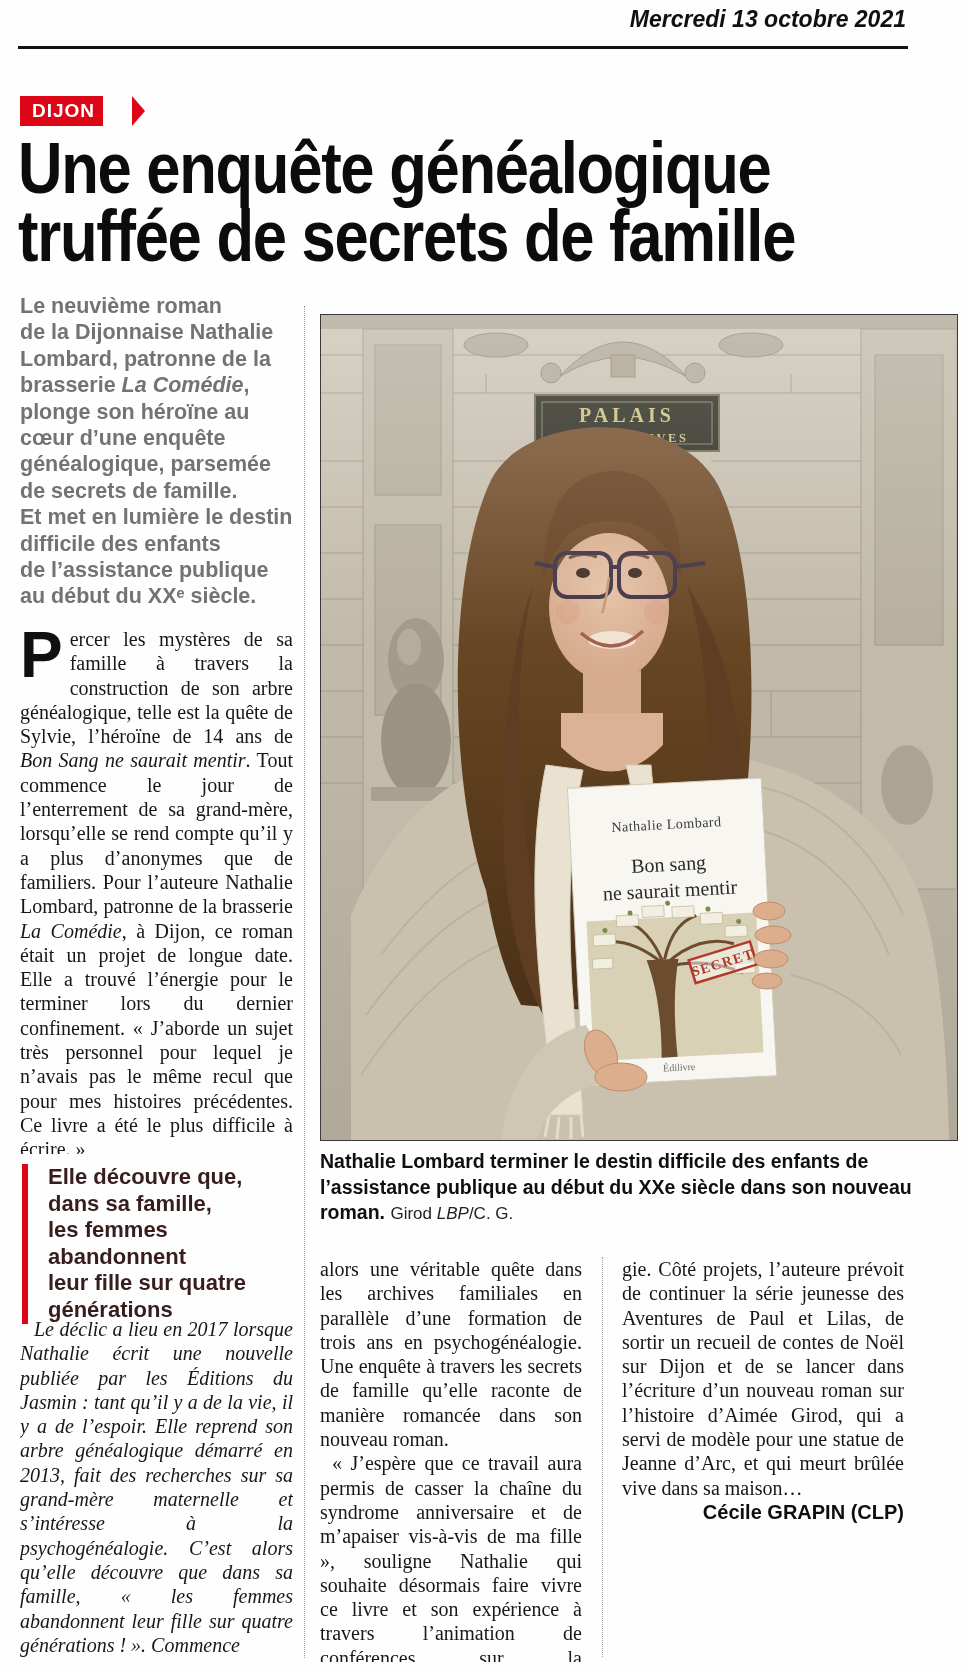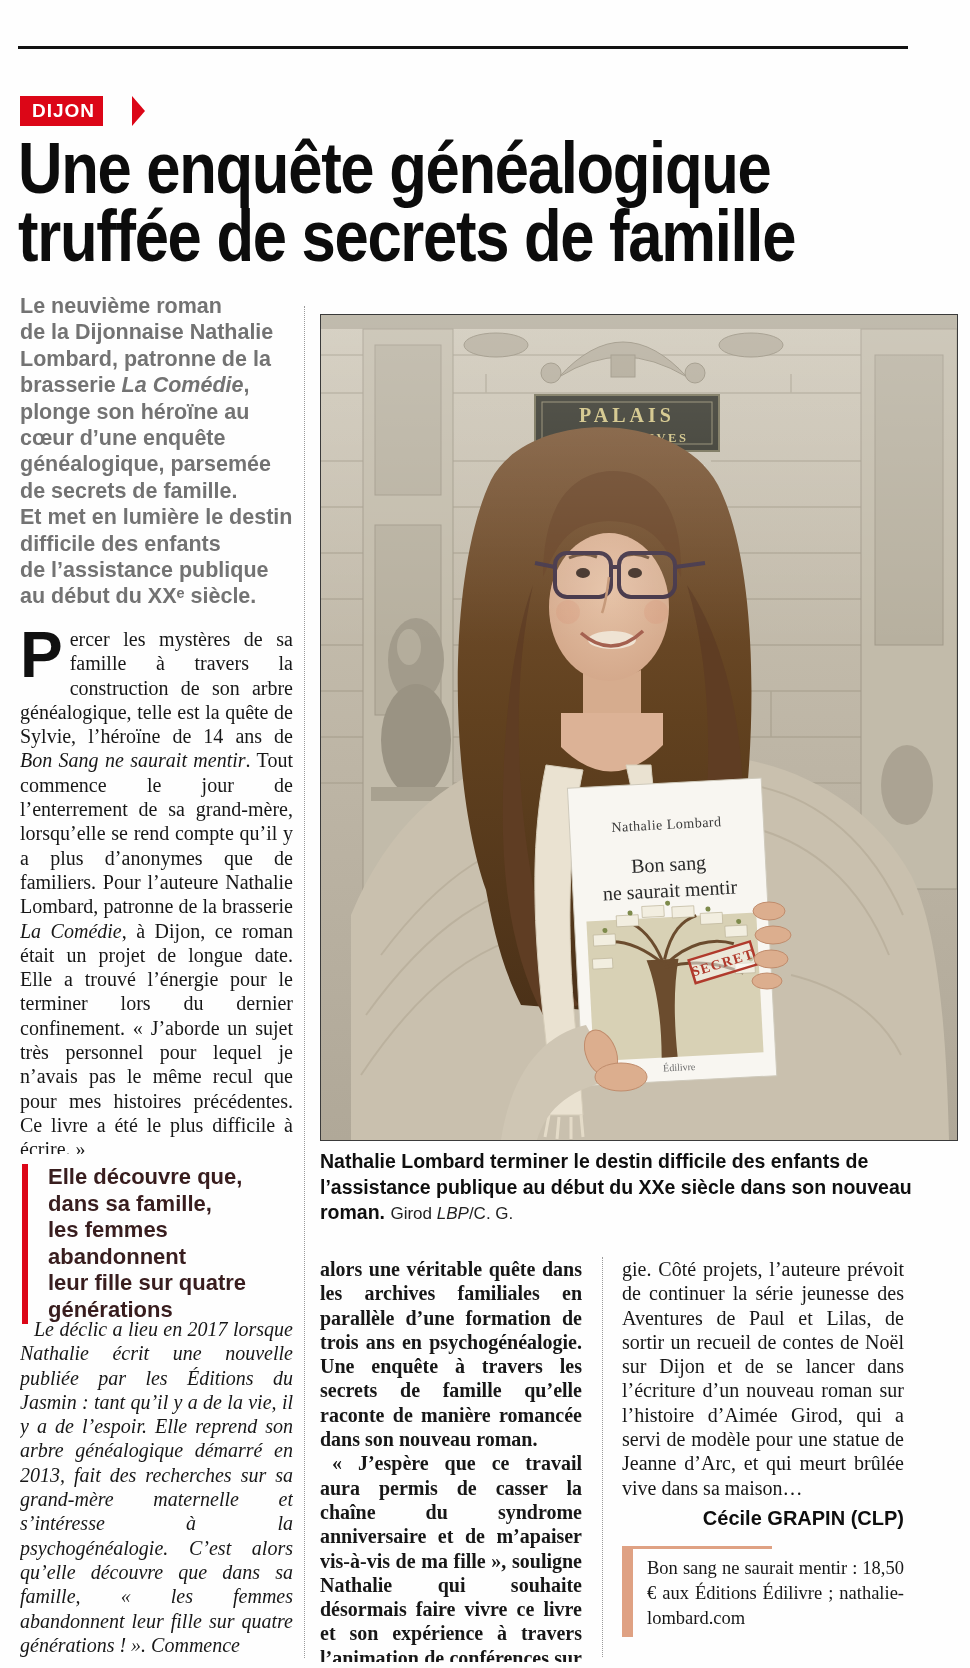--- a/index.html
+++ b/index.html
@@ -62,46 +62,47 @@
   }
   .photo svg { display:block; width:100%; height:100%; }
   
   .caption {
     position:absolute; left:320px; top:1149px; width:608px;
     font:700 19.5px/25.5px "Liberation Sans", sans-serif; color:#0f0f0f;
   }
   .cap-credit { font-weight:400; font-size:17px; color:#222; }
   .cap-credit i { font-style:italic; }
   
-  .col2 { position:absolute; left:320px; top:1257px; width:262px; height:405px; overflow:hidden;font-weight:bold; }
+  .col2 { position:absolute; left:320px; top:1257px; width:262px; height:405px; overflow:hidden; }
   .col3 { position:absolute; left:622px; top:1257px; width:282px; height:411px; overflow:hidden; }
   .col2 .body + .body { margin-top:0; }
   .byline {
     text-align:right; font:700 20px/24px "Liberation Sans", sans-serif; color:#0e0e0e;
-    margin-top:6px;
+    margin-top:0;
   }
   .infobox {
     position:relative; margin-top:16px; border-left:11px solid var(--salmon);
     padding:10px 0 6px 14px;
   }
   .infobox::before {
     content:""; position:absolute; left:-11px; top:0; width:150px; height:3px; background:var(--salmon);
   }
   .infobox-text { font-size:18.5px; line-height:25px; text-align:justify; color:#171717; }
   
   .sep { position:absolute; width:0; border-left:1px dotted #9a9a9a; }
   .sep1 { left:304px; top:306px; height:1352px; }
   .sep2 { left:602px; top:1257px; height:400px; }
   :root { --red:#dc0617; --pq:#381d1e; --salmon:#dfa183; }
 </style>
 </head>
 <body>
 
 <div class="page">
 
+  <div class="date">Mercredi 13 octobre 2021</div>
   <div class="rule"></div>
 
   <div class="kicker">
     <span class="kicker-label">DIJON</span>
     <span class="kicker-arrow"></span>
   </div>
 
   <h1 class="headline">Une enquête généalogique
 truffée de secrets de famille</h1>
 
@@ -333,18 +334,15 @@
   <div class="caption"><span class="cap-bold">Nathalie Lombard terminer le destin difficile des enfants de l’assistance publique au début du XXe siècle dans son nouveau roman. </span><span class="cap-credit"><span>Girod </span><i>LBP</i><span>/C. G.</span></span></div>
 
   <div class="col2">
     <p class="body">alors une véritable quête dans les archives familiales en parallèle d’une formation de trois ans en psychogénéalogie. Une enquête à travers les secrets de famille qu’elle raconte de manière romancée dans son nouveau roman.</p>
     <p class="body indent">« J’espère que ce travail aura permis de casser la chaîne du syndrome anniversaire et de m’apaiser vis-à-vis de ma fille », souligne Nathalie qui souhaite désormais faire vivre ce livre et son expérience à travers l’animation de conférences sur la psychogénéalo-</p>
   </div>
 
   <div class="col3">
     <p class="body">gie. Côté projets, l’auteure prévoit de continuer la série jeunesse des Aventures de Paul et Lilas, de sortir un recueil de contes de Noël sur Dijon et de se lancer dans l’écriture d’un nouveau roman sur l’histoire d’Aimée Girod, qui a servi de modèle pour une statue de Jeanne d’Arc, et qui meurt brûlée vive dans sa maison…</p>
     <div class="byline">Cécile GRAPIN (CLP)</div>
-    <div class="infobox">
-      <div class="infobox-text">Bon sang ne saurait mentir : 18,50 € aux Éditions Édilivre ; nathalie-lombard.com</div>
-    </div>
   </div>
 
 </div>
 
 </body></html>

